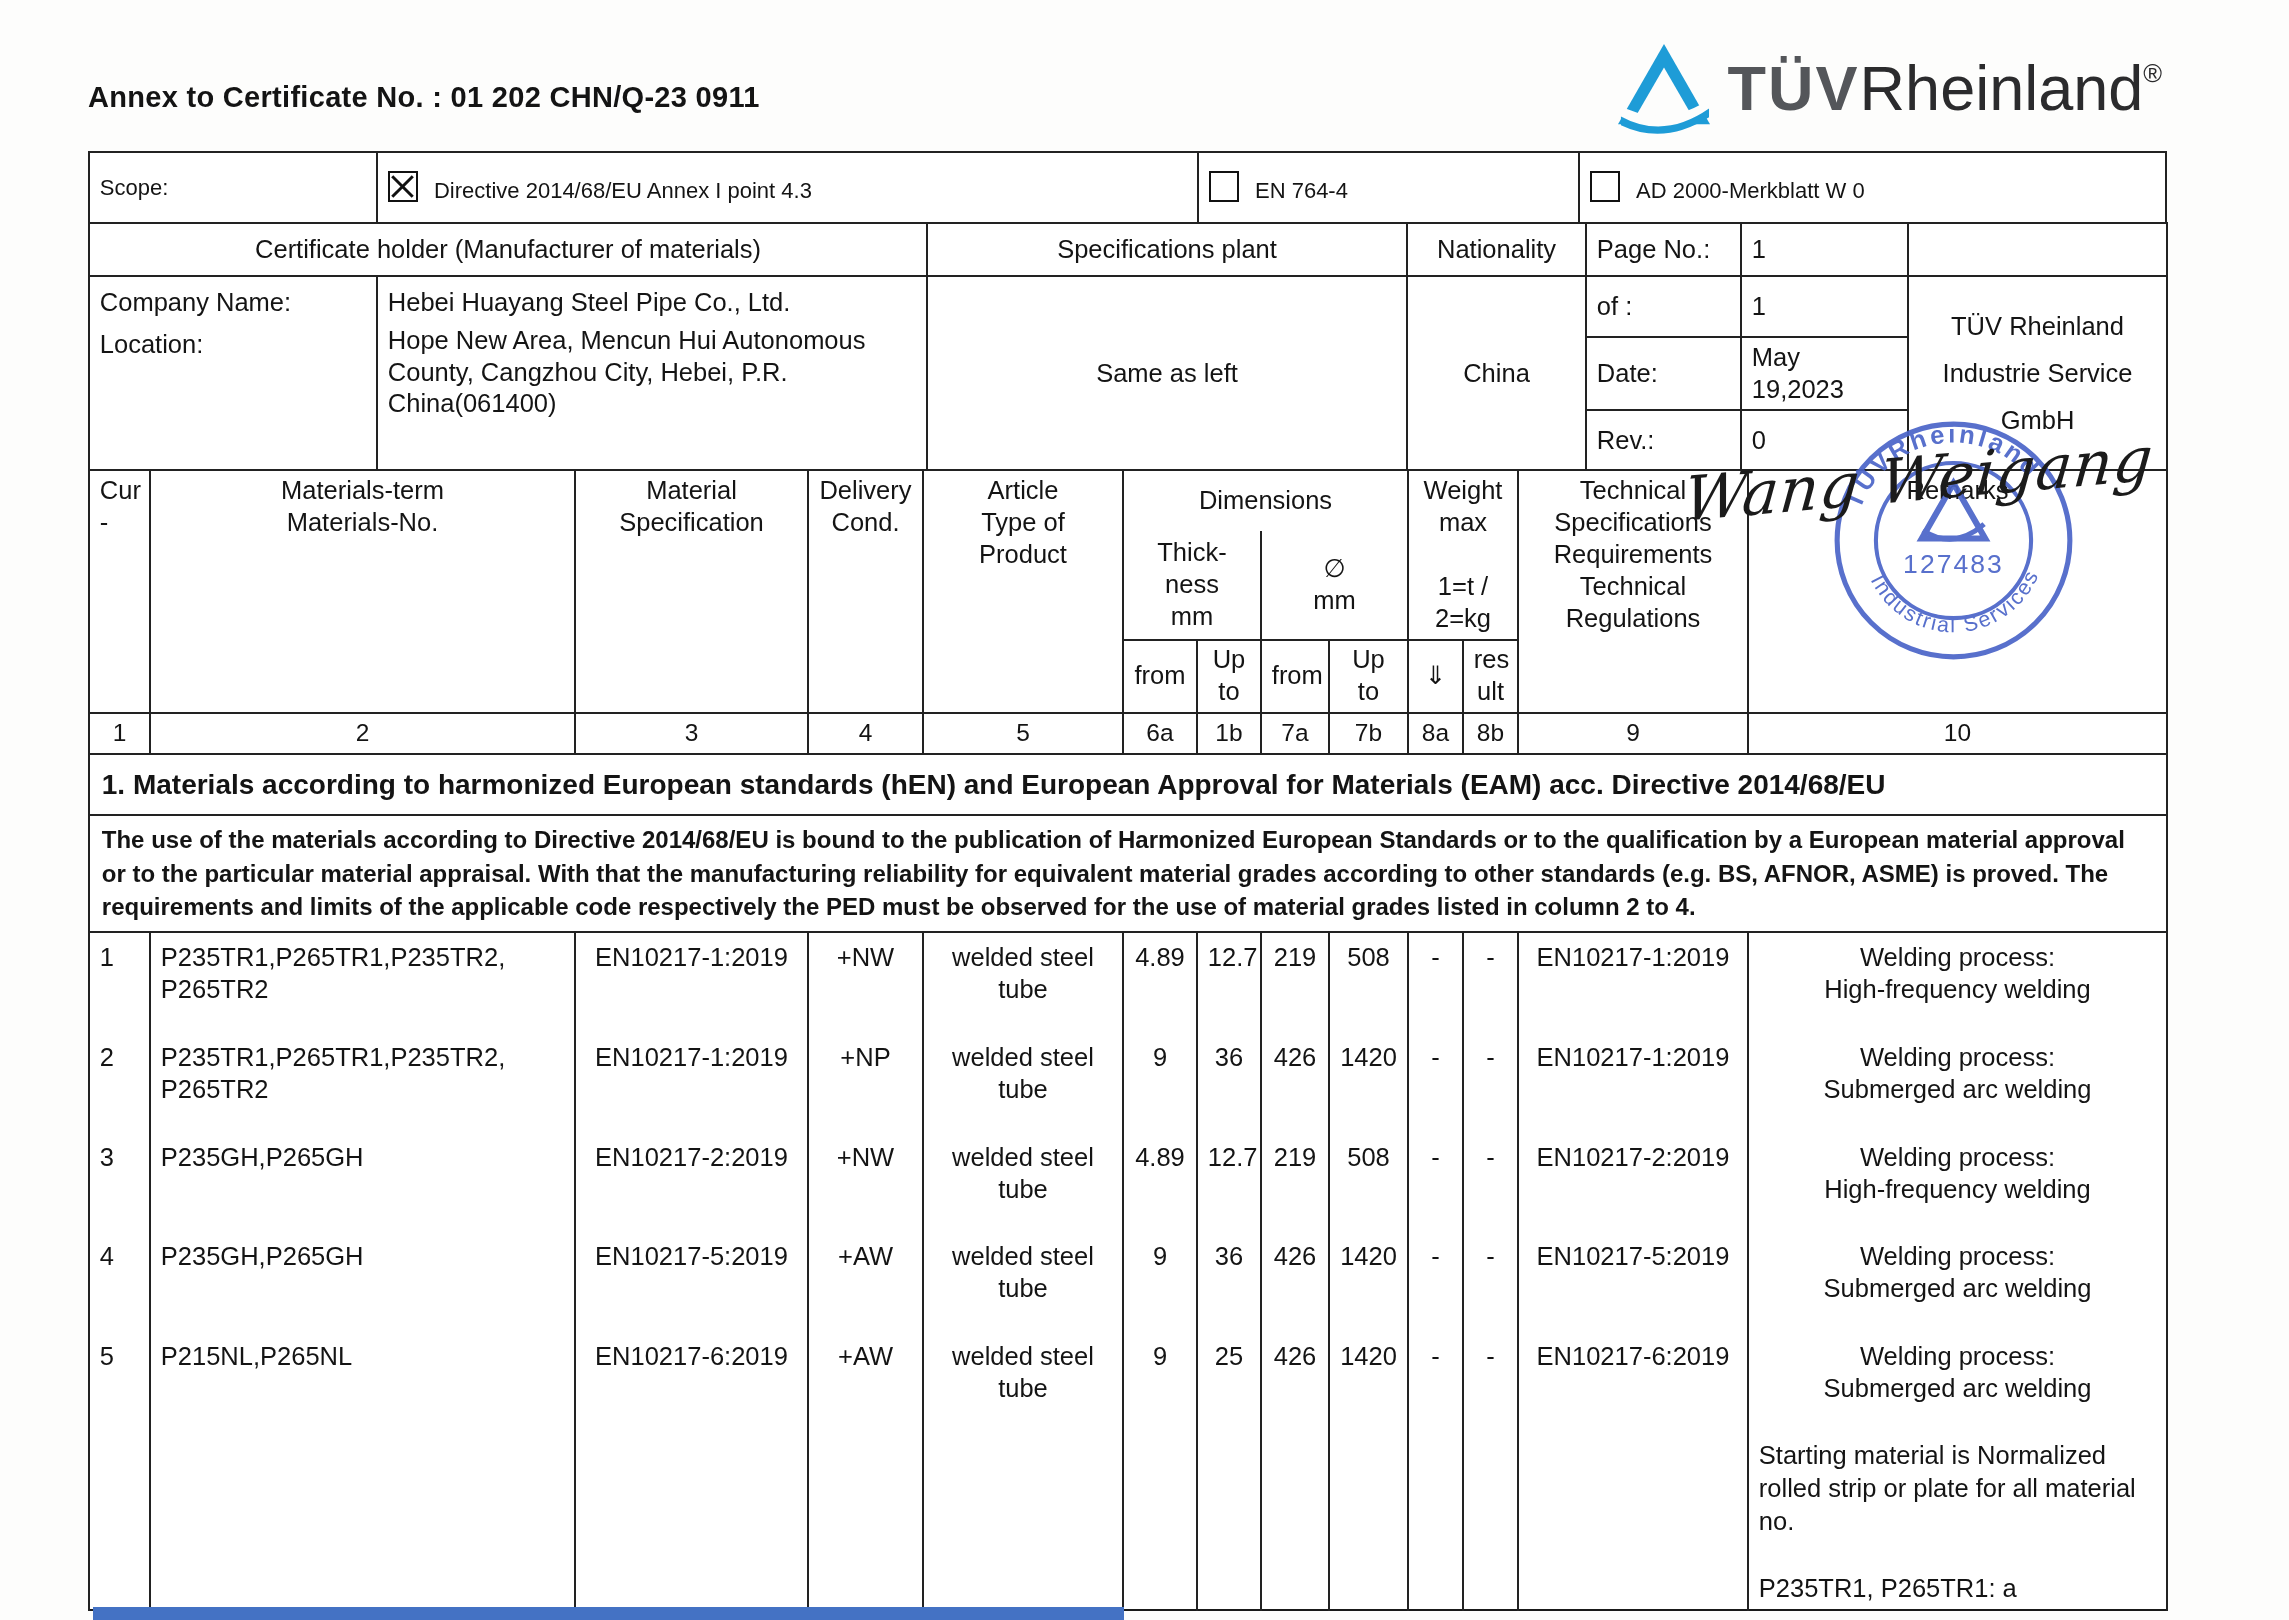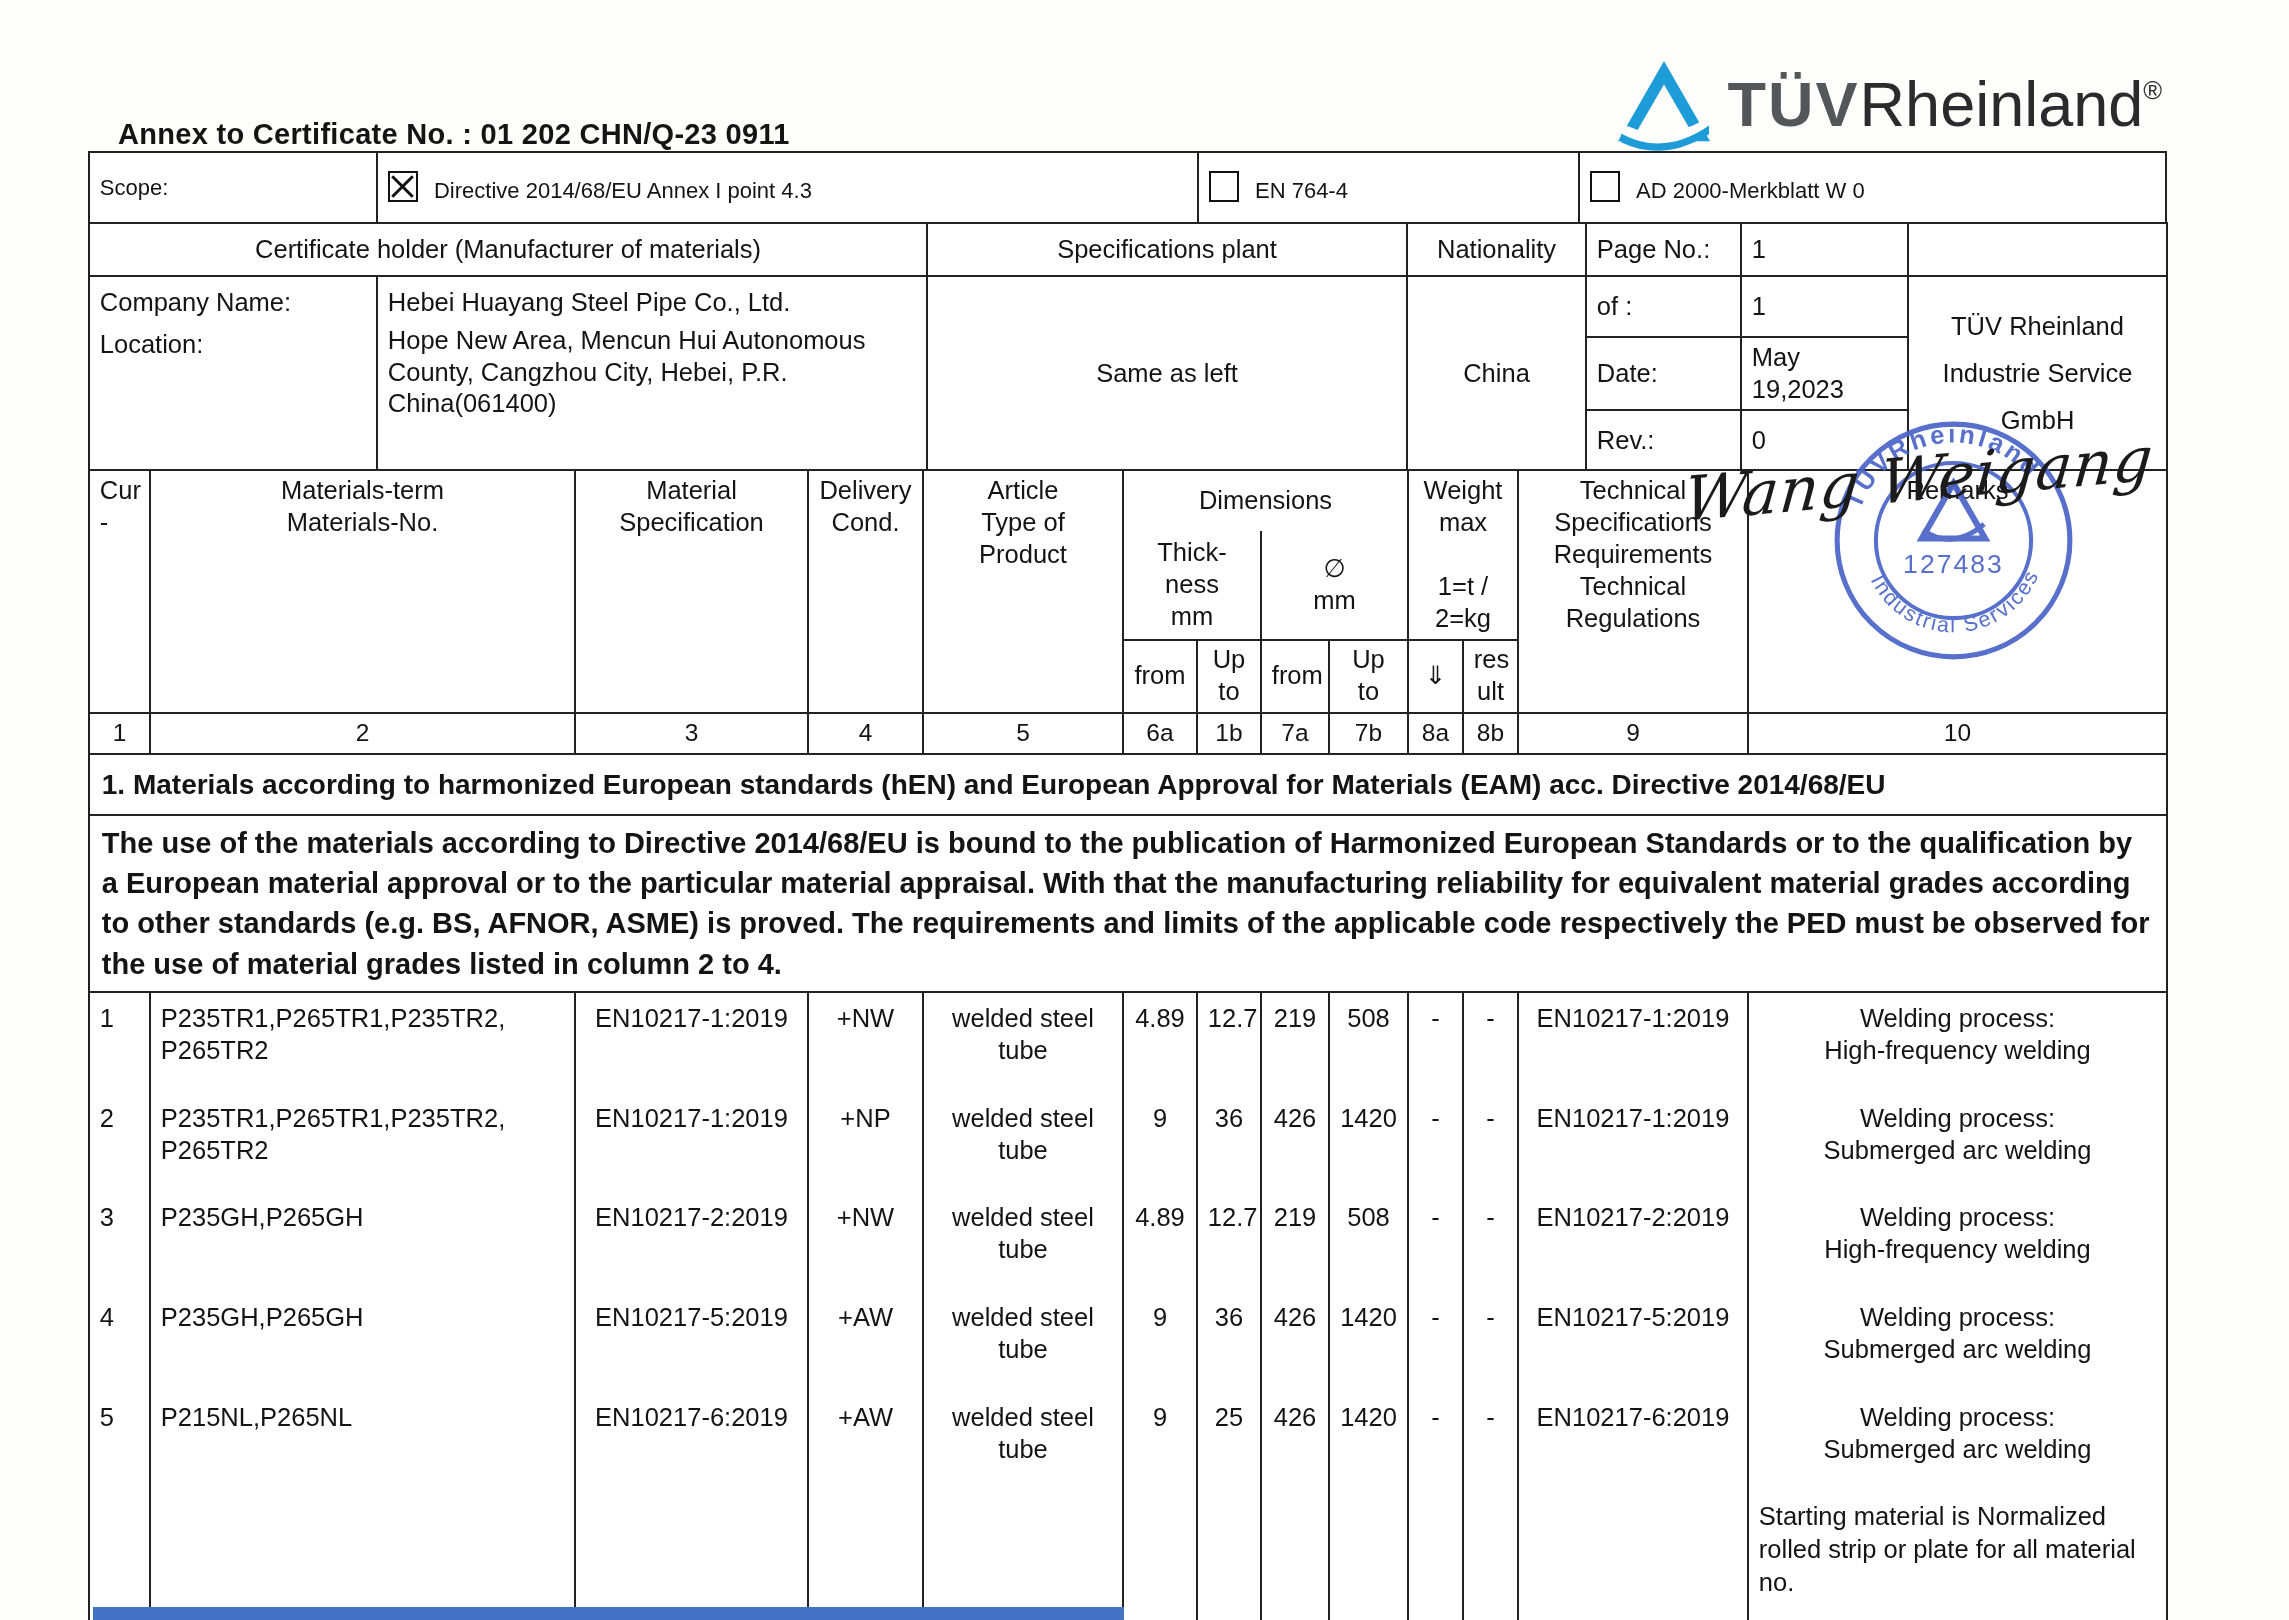--- a/index.html
+++ b/index.html
@@ -1,20 +1,20 @@
 <!DOCTYPE html>
 <html><head>
 <meta charset="utf-8">
 <style>
   html,body{margin:0;padding:0;background:#ffffff;}
   .page{position:relative;width:2290px;height:1620px;background:#fdfdfc;
         font-family:"Liberation Sans","DejaVu Sans",sans-serif;color:#141414;overflow:hidden;}
   .content{position:absolute;left:88px;top:0;width:2080px;}
   
-  .hdr{display:flex;justify-content:space-between;align-items:flex-end;height:125px;padding-top:25.5px;margin-left:30px;}
+  .hdr{display:flex;justify-content:space-between;align-items:center;height:125px;padding-top:25.5px;}
   .doc-title{font-size:29px;font-weight:bold;padding-top:19.6px;letter-spacing:0.3px;}
   .logo{display:flex;align-items:center;gap:14px;padding-right:5.9px;}
   .logo svg{width:100px;height:92px;}
   .logo-text{font-size:63px;line-height:1;white-space:nowrap;}
   .logo-tuv{font-weight:bold;color:#54565a;letter-spacing:2px;}
   .logo-rh{color:#2b2b2d;}
   .logo-reg{font-size:25.5px;color:#2b2b2d;position:relative;top:-27.4px;}
   
   table{border-collapse:collapse;table-layout:fixed;width:2078px;background:#fff;}
   table{border:2.9px solid #1a1a1a;}
@@ -30,21 +30,21 @@
   .info-table .brow td{height:51px;}
   .lblcell div{margin:5.9px 0 9.8px;}
   .valcell div{margin:5.9px 0 2px;}
   .org-cell{line-height:1.85;}
   
   .main-table td{font-size:25.5px;}
   .h1 td{height:49px;border-radius:14px;} .h2 td{height:59px;} .h3 td{height:59px;}
   .nodown{border-bottom:none!important;} .noup{border-top:none!important;}
   .nums td{height:35px;padding:2px;font-size:24.5px;text-align:center;line-height:1;}
   .sect td{font-size:28px;font-weight:bold;padding:7.8px 11.8px;height:43px;text-align:left;}
-  .noterow td{font-size:29px;font-weight:bold;line-height:1.38;padding:7.8px 11.8px;height:90px;text-align:left;vertical-align:top;}
+  .noterow td{font-size:24px;font-weight:bold;line-height:1.38;padding:7.8px 11.8px;height:90px;text-align:left;vertical-align:top;}
   .drow td{border-top:none;border-bottom:none;vertical-align:top;padding-top:9.8px;height:86px;}
   .xrow td{border-top:none;border-bottom:none;vertical-align:top;height:149px;padding-top:7.8px;}
   .xr-note{text-align:left;white-space:normal;line-height:1.3;}
   .xr-code{text-align:left;margin-top:35px;}
   
   .stamp{position:absolute;left:1831px;top:418px;width:245px;height:245px;pointer-events:none;opacity:.92;}
   .sig{position:absolute;left:1664px;top:443px;width:510px;text-align:center;pointer-events:none;
        font-family:"DejaVu Serif","Liberation Serif",serif;font-style:italic;font-size:61px;color:#1b1b1b;
        transform:rotate(-5deg) skewX(-10deg);letter-spacing:1px;}
   .blue-bar{position:absolute;left:93px;top:1607px;width:1031px;height:12.7px;background:#4472c4;}

